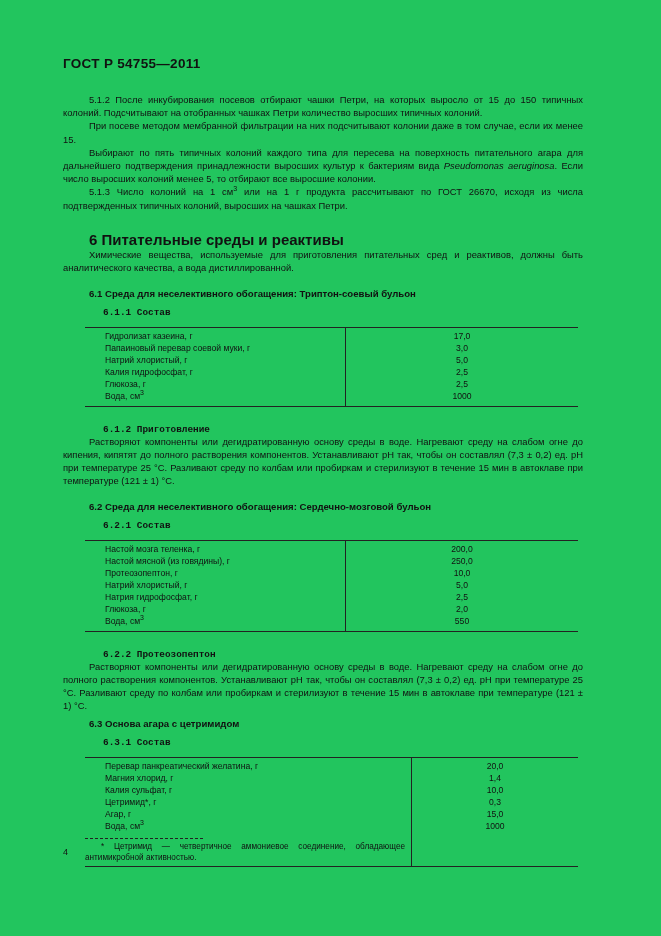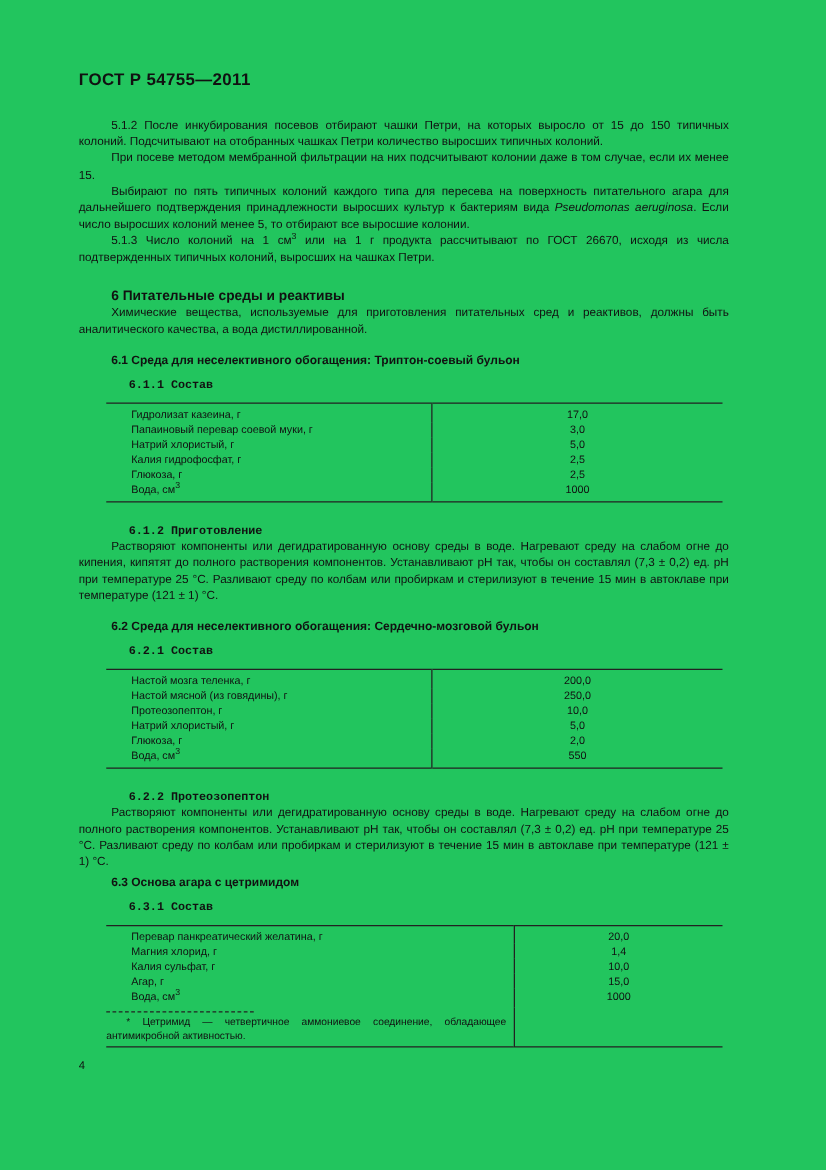--- a/index.html
+++ b/index.html
@@ -42,21 +42,21 @@
     color: #111;
   }
   .para + .para { margin-top: 0px; }
   .italic { font-style: italic; }
   sup {
     font-size: 7px;
     vertical-align: super;
     line-height: 0;
   }
   h2.clause {
-    font-size: 11px;
+    font-size: 15px;
     font-weight: bold;
     margin: 19px 0 0 0;
     text-indent: 26px;
     color: #111;
   }
   h3.subclause {
     font-size: 9.6px;
     font-weight: bold;
     margin: 14px 0 0 0;
     text-indent: 26px;
@@ -192,20 +192,24 @@
         </tr>
         <tr>
           <td class="name"><span>Протеозопептон, г</span></td>
           <td class="val">10,0</td>
         </tr>
         <tr>
           <td class="name"><span>Натрий хлористый, г</span></td>
           <td class="val">5,0</td>
         </tr>
         <tr>
+          <td class="name"><span>Натрия гидрофосфат, г</span></td>
+          <td class="val">2,5</td>
+        </tr>
+        <tr>
           <td class="name"><span>Глюкоза, г</span></td>
           <td class="val">2,0</td>
         </tr>
         <tr class="last">
           <td class="name"><span>Вода, см</span><sup>3</sup></td>
           <td class="val">550</td>
         </tr>
       </tbody>
     </table>
 
@@ -223,20 +227,24 @@
         </tr>
         <tr>
           <td class="name"><span>Магния хлорид, г</span></td>
           <td class="val">1,4</td>
         </tr>
         <tr>
           <td class="name"><span>Калия сульфат, г</span></td>
           <td class="val">10,0</td>
         </tr>
         <tr>
+          <td class="name"><span>Цетримид*, г</span></td>
+          <td class="val">0,3</td>
+        </tr>
+        <tr>
           <td class="name"><span>Агар, г</span></td>
           <td class="val">15,0</td>
         </tr>
         <tr class="last">
           <td class="name"><span>Вода, см</span><sup>3</sup></td>
           <td class="val">1000</td>
         </tr>
         <tr>
           <td class="footcell">
             <div class="dash-rule"></div>

